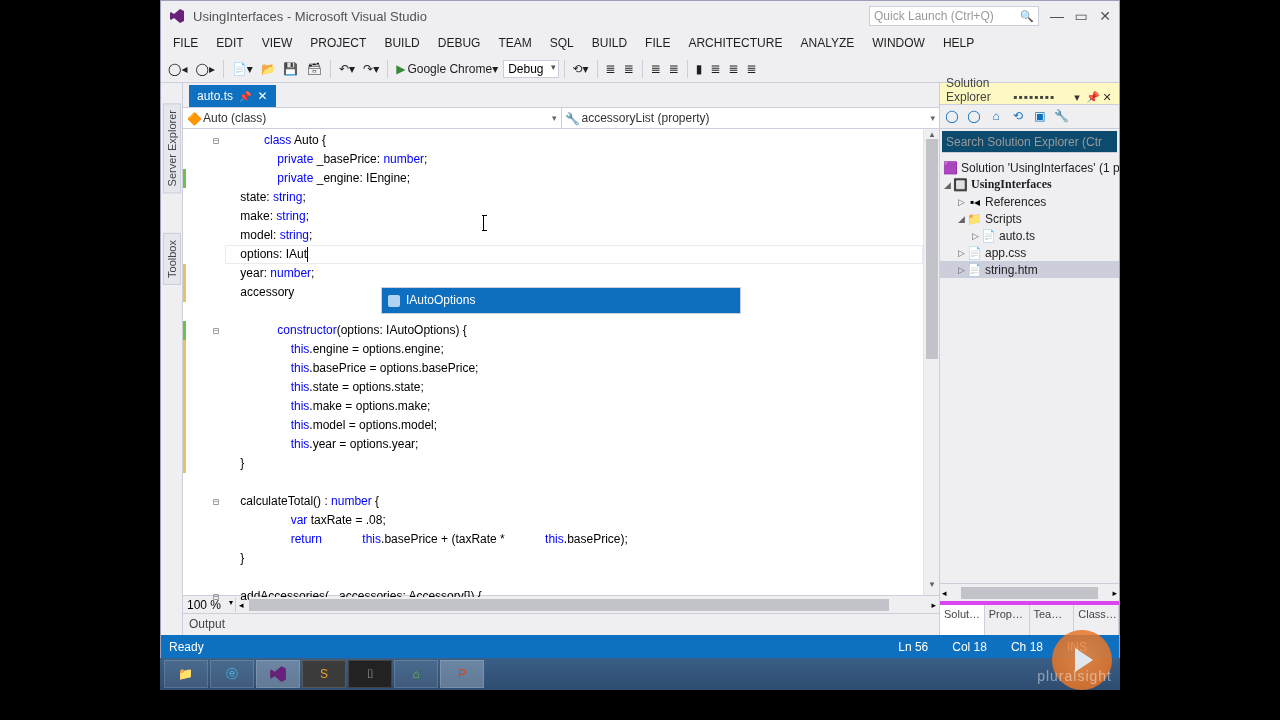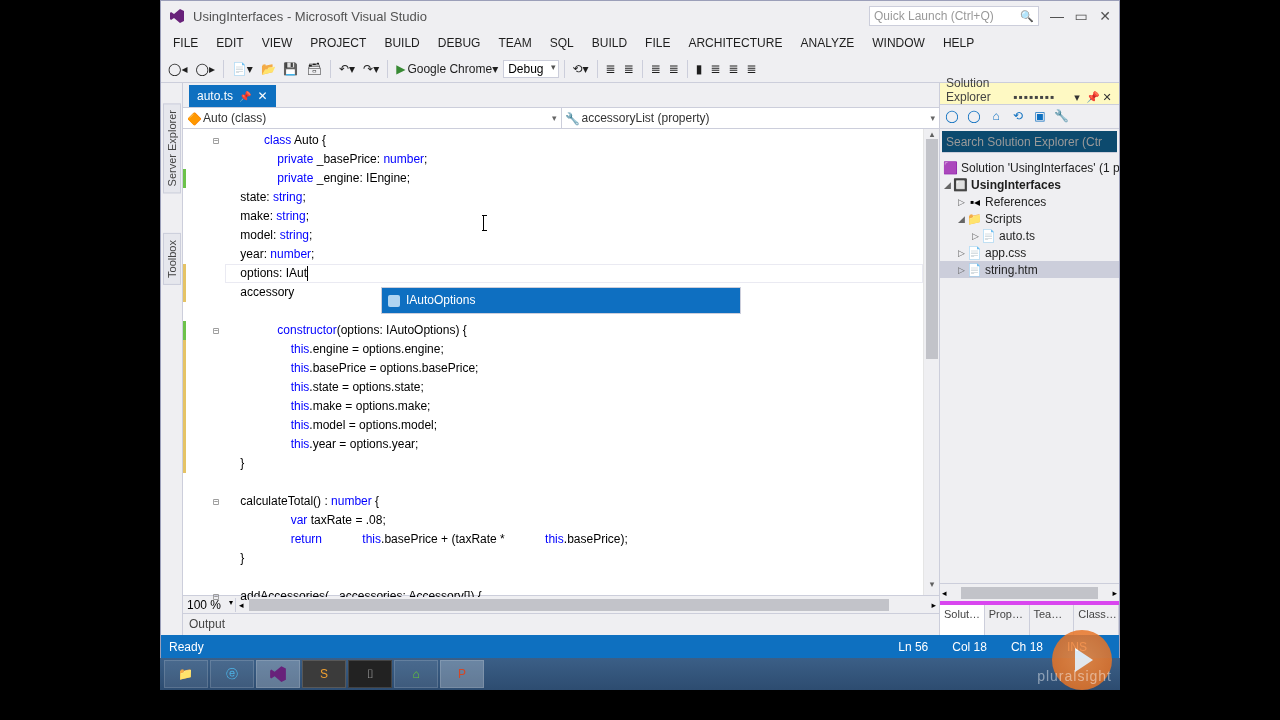--- a/index.html
+++ b/index.html
@@ -68,21 +68,21 @@
 .se-btn { width: 12px; font-size: 11px; color: #333; text-align: center; }
 .se-toolbar { height: 24px; display: flex; align-items: center; padding: 0 4px; gap: 6px; border-bottom: 1px solid #cccedb; }
 .se-tool { width: 16px; height: 16px; color: #0e70c0; font-size: 12px; text-align: center; }
 .se-search { height: 22px; border-bottom: 1px solid #cccedb; padding: 0 4px; color: #999; display: flex; align-items: center; background: #0c4a6e; margin: 2px; }
 .se-tree { flex: 1; padding: 4px 0; font-size: 12px; overflow: hidden; }
 .tree-row { display: flex; align-items: center; height: 17px; padding: 0 4px; white-space: nowrap; }
 .tree-row.sel { background: #cccedb; }
 .tree-arrow { width: 10px; font-size: 9px; color: #666; }
 .tree-icon { width: 14px; height: 14px; margin-right: 3px; display: inline-flex; align-items: center; justify-content: center; }
 .tree-label { color: #1e1e1e; }
-.tree-label.bold { font-weight: bold; }
+.tree-label.bold { font-weight: bold; font-family: Liberation Serif, serif; }
 .se-h { height: 18px; border-top: 1px solid #cccedb; display: flex; align-items: center; }
 .se-h-thumb { height: 12px; width: 150px; background: #c2c3c9; margin: 0 12px; }
 .se-tabs { height: 34px; border-top: 4px solid #d946ef; display: flex; }
 .se-tab { flex: 1; font-size: 11px; padding: 3px 4px; border-right: 1px solid #cccedb; color: #444; white-space: nowrap; overflow: hidden; }
 .se-tab.active { background: #fff; }
 .statusbar { height: 24px; background: #0e70c0; color: #fff; display: flex; align-items: center; padding: 0 8px; font-size: 12px; }
 .statusbar .spacer { flex: 1; }
 .statusbar span { margin-right: 24px; }
 .taskbar { position: absolute; left: 160px; bottom: 30px; width: 960px; height: 32px; background: linear-gradient(#3b5f87, #2d4c70); display: flex; align-items: center; padding: 0 4px; gap: 2px; }
 .task-item { width: 44px; height: 28px; background: rgba(255,255,255,0.08); border: 1px solid rgba(255,255,255,0.15); display: flex; align-items: center; justify-content: center; }
@@ -250,22 +250,22 @@
               <span class="int-icon"></span>
               <span>IAutoOptions</span>
             </div>
           </div>
         <div class="code-line"><span class="kw">class </span><span class="id">Auto {</span></div>
             <div class="code-line">    <span class="kw">private </span><span class="id">_basePrice: </span><span class="ty">number</span><span class="id">;</span></div>
             <div class="code-line">    <span class="kw">private </span><span class="id">_engine: IEngine;</span></div>
             <div class="code-line">    <span class="id">state: </span><span class="ty">string</span><span class="id">;</span></div>
             <div class="code-line">    <span class="id">make: </span><span class="ty">string</span><span class="id">;</span></div>
             <div class="code-line">    <span class="id">model: </span><span class="ty">string</span><span class="id">;</span></div>
+            <div class="code-line cur-line">    <span class="id">options: IAut</span><span class="caret"></span></div>
             <div class="code-line">    <span class="id">year: </span><span class="ty">number</span><span class="id">;</span></div>
-            <div class="code-line cur-line">    <span class="id">options: IAut</span><span class="caret"></span></div>
             <div class="code-line">    <span class="id">accessory</span></div>
             <div class="code-line">    <span class="id"></span></div>
             <div class="code-line">    <span class="kw">constructor</span><span class="id">(options: IAutoOptions) {</span></div>
             <div class="code-line">        <span class="kw">this</span><span class="id">.engine = options.engine;</span></div>
             <div class="code-line">        <span class="kw">this</span><span class="id">.basePrice = options.basePrice;</span></div>
             <div class="code-line">        <span class="kw">this</span><span class="id">.state = options.state;</span></div>
             <div class="code-line">        <span class="kw">this</span><span class="id">.make = options.make;</span></div>
             <div class="code-line">        <span class="kw">this</span><span class="id">.model = options.model;</span></div>
             <div class="code-line">        <span class="kw">this</span><span class="id">.year = options.year;</span></div>
             <div class="code-line">    <span class="id">}</span></div>

